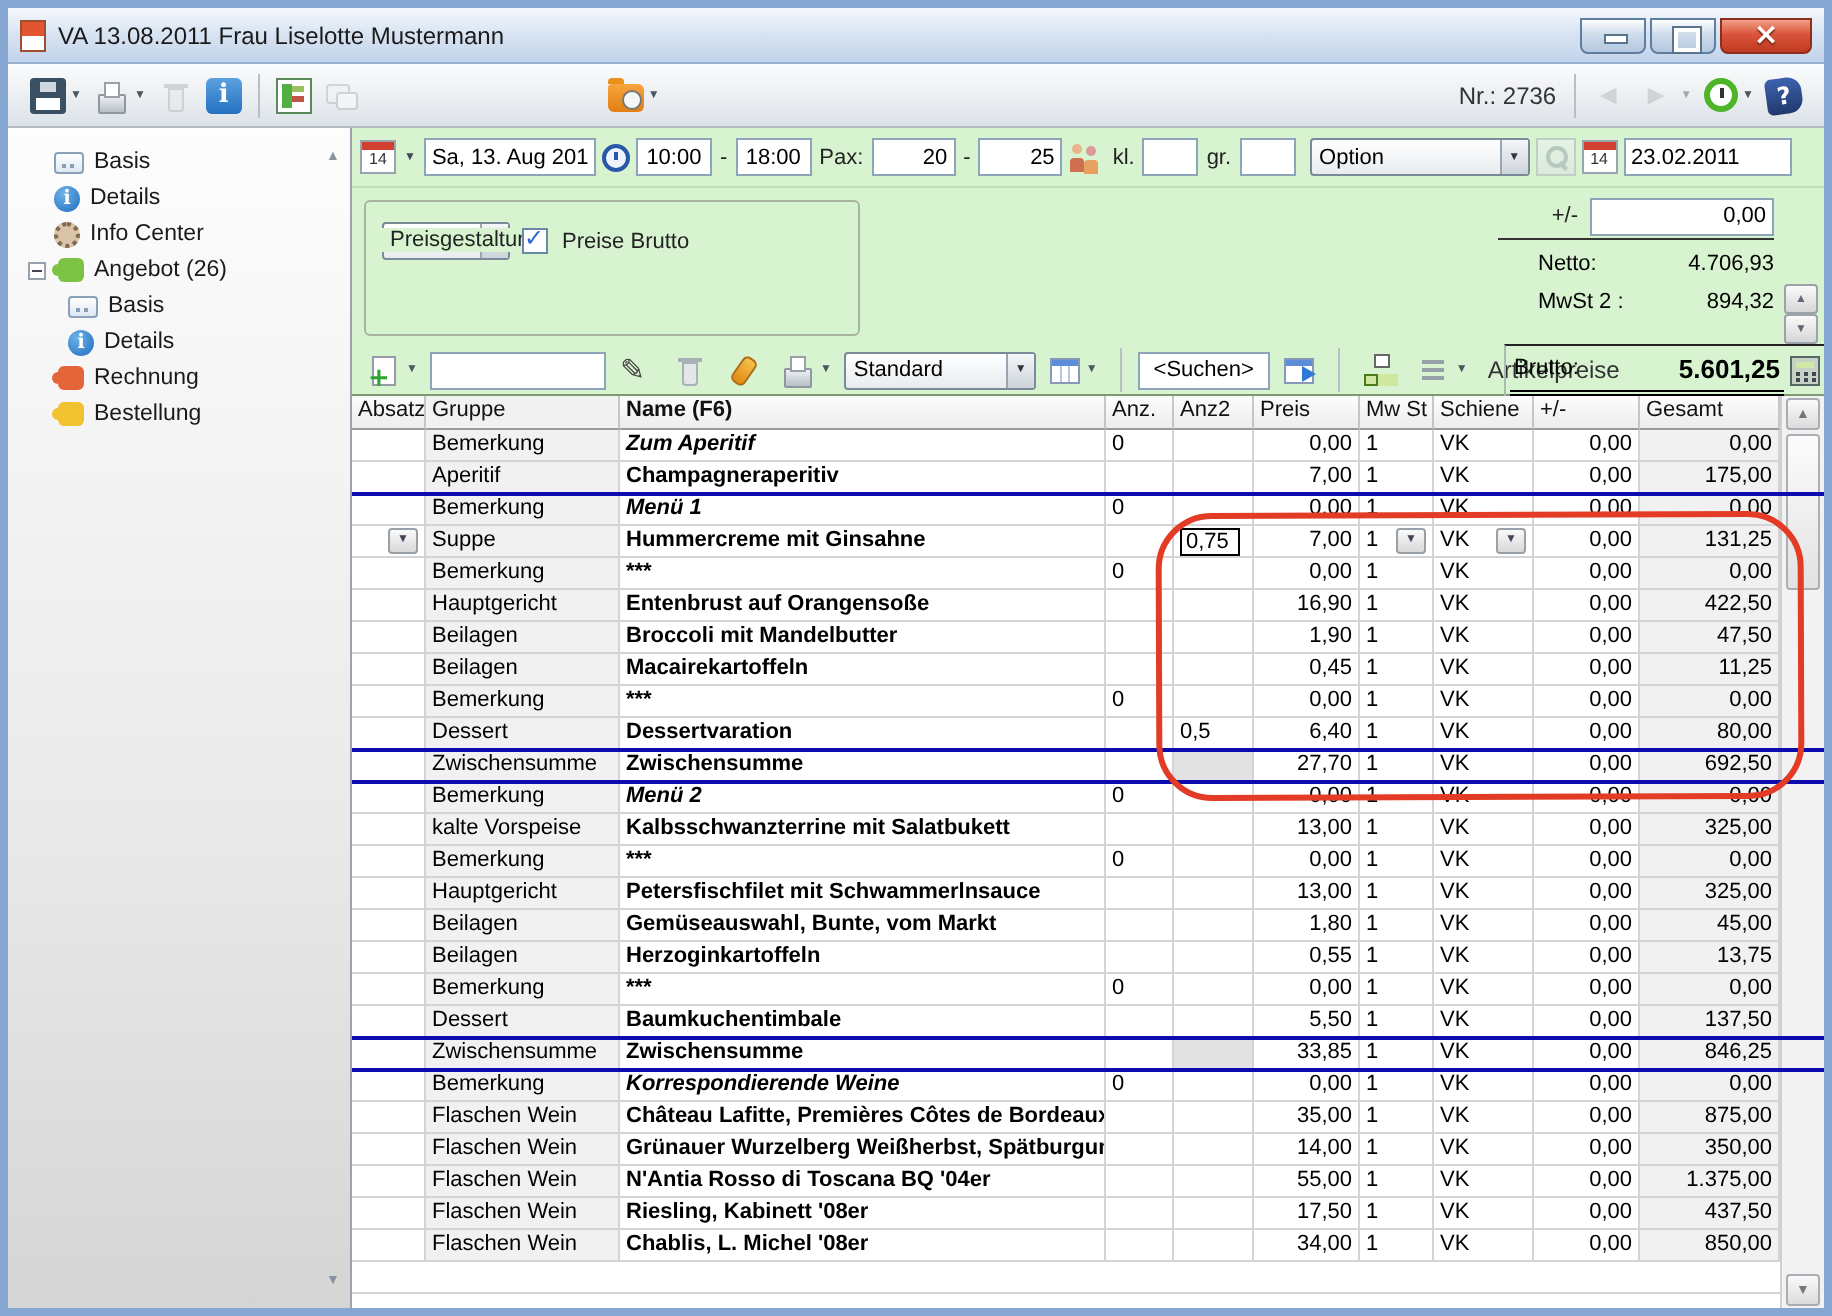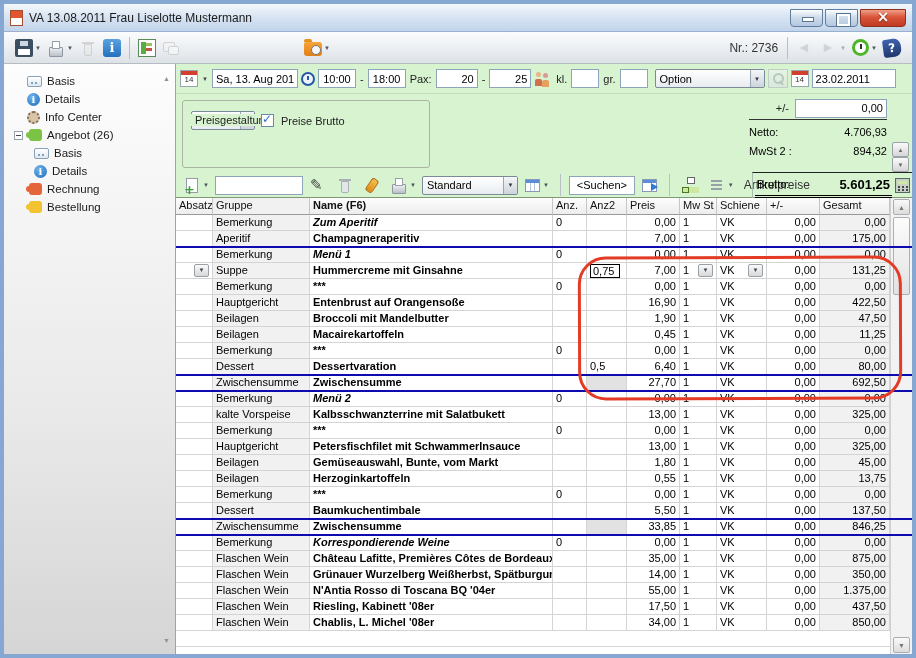--- a/index.html
+++ b/index.html
@@ -107,21 +107,21 @@
   .groupbox{position:absolute;left:6px;top:6px;width:248px;height:68px;border:1px solid #a8b4a0;border-radius:3px;}
   .gb-legend{position:absolute;top:-7px;left:8px;background:#d8f3cf;padding:0 4px;font-size:11px;color:#222;margin-top:20px;}
   .gb-row{display:flex;align-items:center;gap:6px;padding:10px 8px 0 8px;}
   .gb-row2{display:flex;align-items:center;gap:6px;padding:8px 8px 0 8px;}
   .cb{width:13px;height:13px;background:#fff;border:1px solid #6a89a8;position:relative;flex:none;}
   .cb.checked::after{content:"✓";position:absolute;left:0px;top:-2px;color:#2a6ad4;font:bold 12px/13px "DejaVu Sans",sans-serif;}
   .totals{position:absolute;top:4px;right:25px;width:138px;font-size:11px;}
   .t-prow{display:flex;align-items:center;gap:5px;height:20px;}
   .t-prow .flabel{margin-left:auto;}
   .t-hline{border-bottom:1px solid #333;margin:1px 0 2px 0;}
-  .t-vrow{display:flex;height:19px;align-items:center;}
+  .t-vrow{display:flex;height:19px;align-items:center;margin-left:20px;}
   .t-vrow .tlabel{white-space:nowrap;}
   .t-vrow .tval{margin-left:auto;}
   .spinner{position:absolute;top:48px;right:3px;width:17px;}
   .spin-btn{width:17px;height:15px;background:linear-gradient(#fafafa,#d6d6d6);border:1px solid #9aa2aa;border-radius:2px;font-size:6px;color:#667;text-align:center;line-height:14px;}
 
   .frow3{height:26px;display:flex;align-items:center;gap:3px;padding:0 4px;position:relative;}
   .tb-input{background:#fff;border:1px solid #8ea4b8;height:19px;font-size:11px;padding:0 3px;font-family:"Liberation Sans",sans-serif;}
   .add-article-icon{background:#fff;border:1px solid #99a;width:12px;height:15px;margin:1px 3px;}
   .add-article-icon::after{content:"+";position:absolute;left:-3px;bottom:-4px;color:#2ea52e;font:bold 13px/13px "DejaVu Sans",sans-serif;}
   .edit-pencil-icon::after{content:"✎";position:absolute;left:1px;top:0;font-size:15px;color:#444;}

